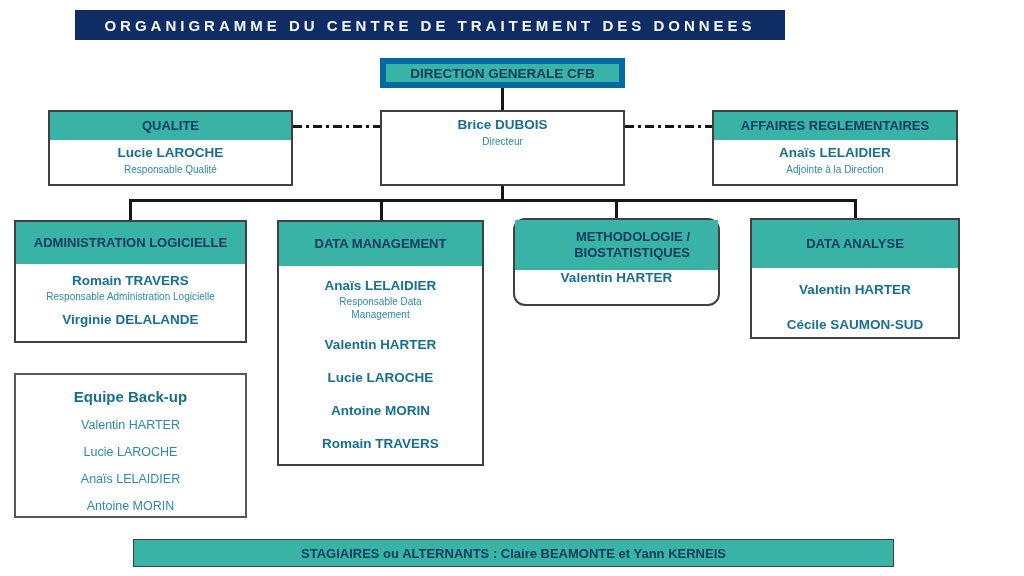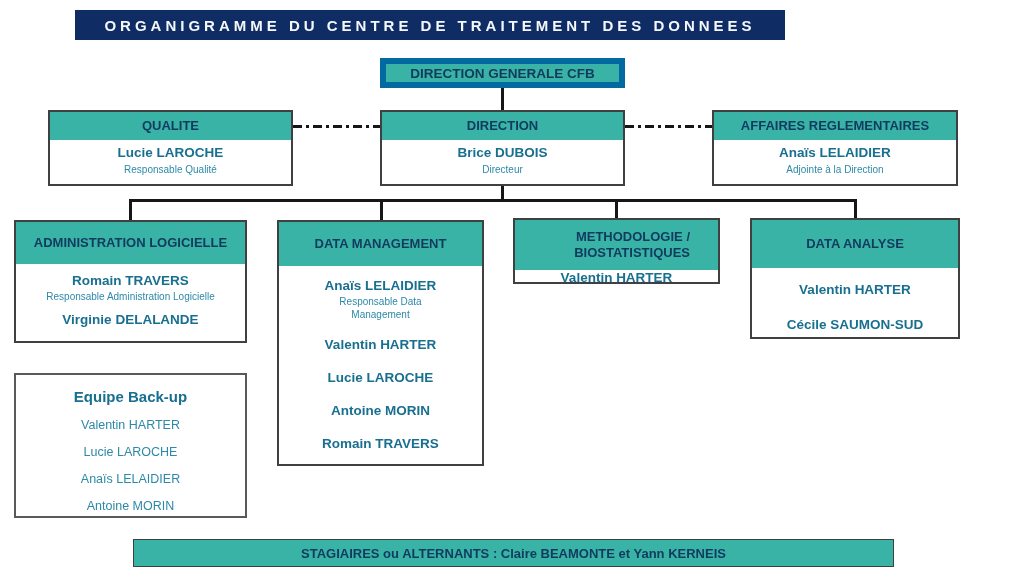--- a/index.html
+++ b/index.html
@@ -37,21 +37,21 @@
   
   .pos-admin{left:14px;top:220px;width:233px;height:123px;}
   .pos-admin .box-header{height:42px;}
   .pos-admin .box-body{padding-top:9px;}
   .pos-admin .role{max-width:200px;}
   .pos-admin .name + .name, .pos-admin .role + .name{margin-top:9px;}
   .pos-datamgmt{left:277px;top:220px;width:207px;height:246px;}
   .pos-datamgmt .box-header{height:44px;}
   .pos-datamgmt .box-body{padding-top:12px;gap:16px;}
   .pos-datamgmt .role{max-width:140px;}
-  .pos-methodo{left:513px;top:218px;width:207px;height:66px;}
+  .pos-methodo{left:513px;top:218px;width:207px;height:88px;border-radius:12px;}
   .pos-methodo .box-header{height:50px;padding:0 28px;}
   .pos-methodo .box-body{justify-content:center;flex:1;}
   .pos-analyse{left:750px;top:218px;width:210px;height:121px;}
   .pos-analyse .box-header{height:48px;}
   .pos-analyse .box-body{padding-top:14px;gap:18px;}
   
   .backup-box{
     position:absolute;left:14px;top:373px;width:233px;height:145px;box-sizing:border-box;
     background:#ffffff;border:2px solid #595959;
     display:flex;flex-direction:column;align-items:center;text-align:center;
@@ -103,21 +103,20 @@
 
   <div class="box l2 pos-qualite">
     <div class="box-header">QUALITE</div>
     <div class="box-body">
       <div class="name">Lucie LAROCHE</div>
       <div class="role">Responsable Qualité</div>
     </div>
   </div>
 
   <div class="box l2 pos-direction">
-    <div class="box-header">DIRECTION</div>
     <div class="box-body">
       <div class="name">Brice DUBOIS</div>
       <div class="role">Directeur</div>
     </div>
   </div>
 
   <div class="box l2 pos-affaires">
     <div class="box-header">AFFAIRES REGLEMENTAIRES</div>
     <div class="box-body">
       <div class="name">Anaïs LELAIDIER</div>

